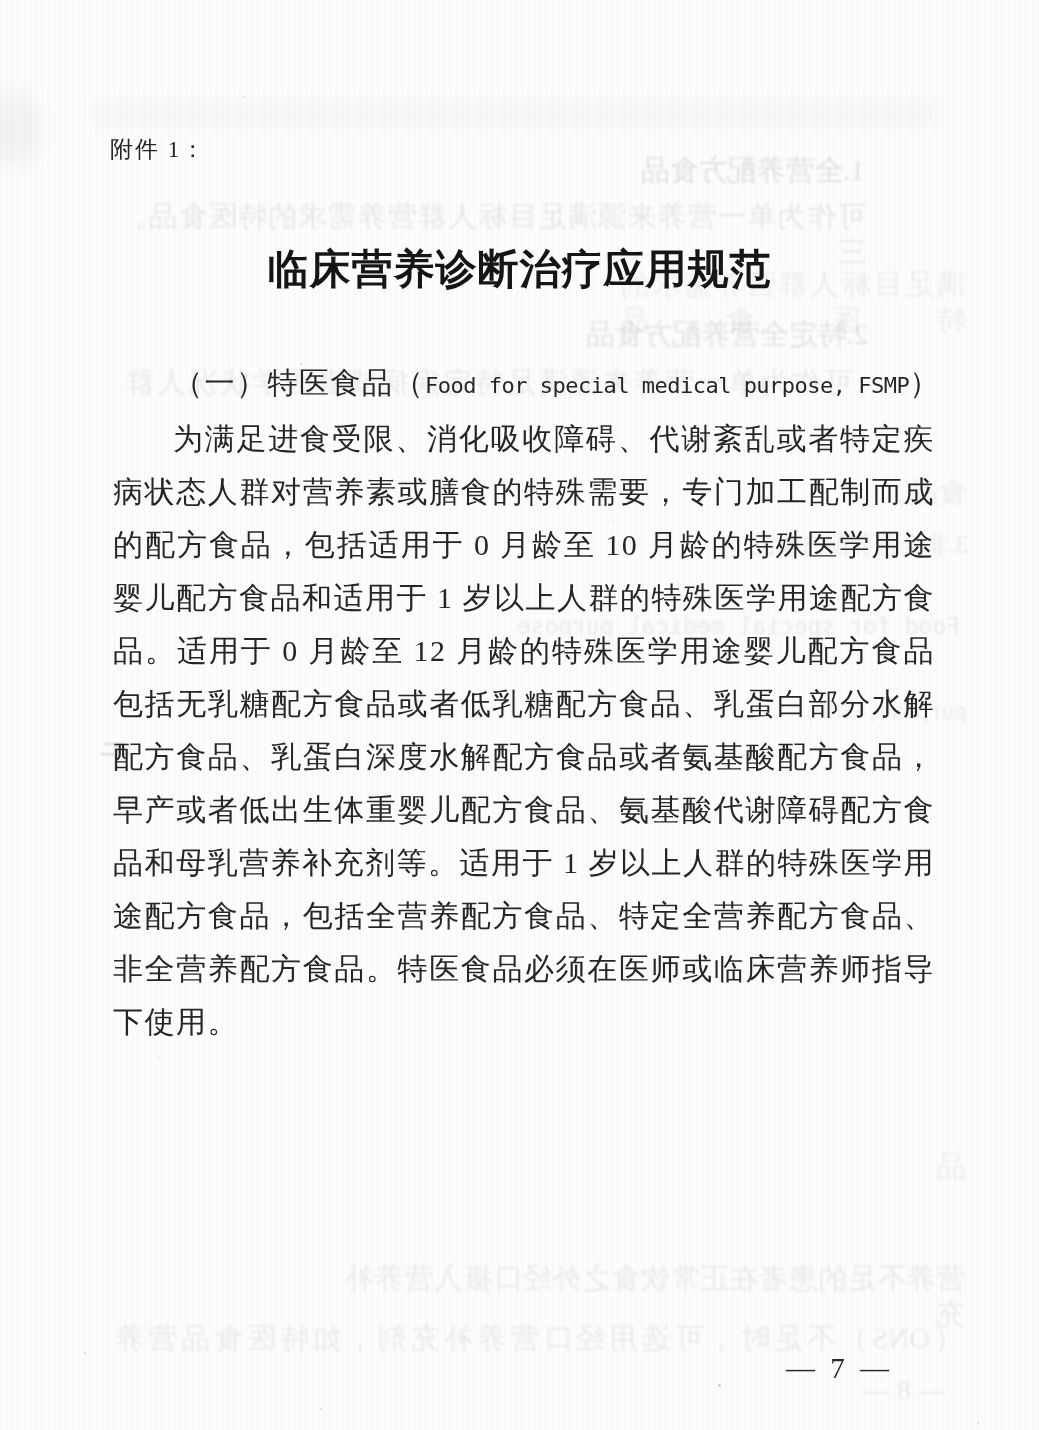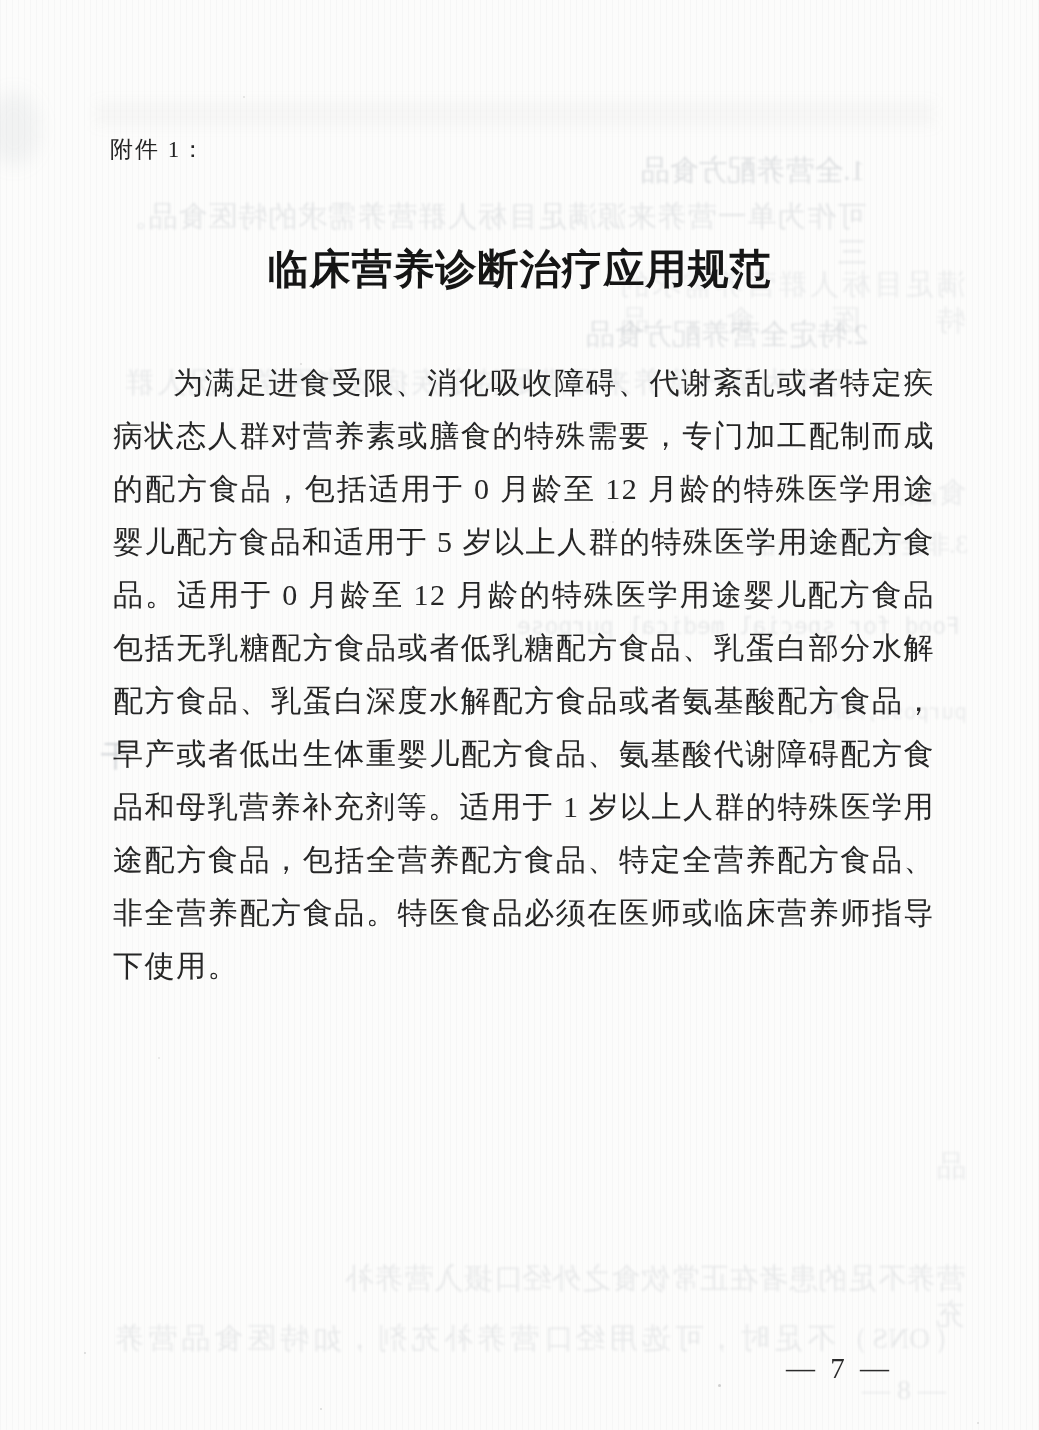--- a/index.html
+++ b/index.html
@@ -104,20 +104,21 @@
   <div class="attachment">附件 1：</div>
 
   <h1 class="doc-title">临床营养诊断治疗应用规范</h1>
 
   <div class="content">
 
 
 
 
 
+    <p class="term-line"><span>（一）特医食品（</span><span class="latin-seg">Food for special medical purpose, FSMP</span><span>）</span></p>
 
-    <p>为满足进食受限、消化吸收障碍、代谢紊乱或者特定疾病状态人群对营养素或膳食的特殊需要，专门加工配制而成的配方食品，包括适用于 0 月龄至 12 月龄的特殊医学用途婴儿配方食品和适用于 5 岁以上人群的特殊医学用途配方食品。适用于 0 月龄至 12 月龄的特殊医学用途婴儿配方食品包括无乳糖配方食品或者低乳糖配方食品、乳蛋白部分水解配方食品、乳蛋白深度水解配方食品或者氨基酸配方食品，早产或者低出生体重婴儿配方食品、氨基酸代谢障碍配方食品和母乳营养补充剂等。适用于 1 岁以上人群的特殊医学用途配方食品，包括全营养配方食品、特定全营养配方食品、非全营养配方食品。特医食品必须在医师或临床营养师指导下使用。</p>
+    <p>为满足进食受限、消化吸收障碍、代谢紊乱或者特定疾病状态人群对营养素或膳食的特殊需要，专门加工配制而成的配方食品，包括适用于 0 月龄至 10 月龄的特殊医学用途婴儿配方食品和适用于 1 岁以上人群的特殊医学用途配方食品。适用于 0 月龄至 12 月龄的特殊医学用途婴儿配方食品包括无乳糖配方食品或者低乳糖配方食品、乳蛋白部分水解配方食品、乳蛋白深度水解配方食品或者氨基酸配方食品，早产或者低出生体重婴儿配方食品、氨基酸代谢障碍配方食品和母乳营养补充剂等。适用于 1 岁以上人群的特殊医学用途配方食品，包括全营养配方食品、特定全营养配方食品、非全营养配方食品。特医食品必须在医师或临床营养师指导下使用。</p>
 
   </div>
 
   <div class="page-number">— 7 —</div>
 
 </div>
 
 </body></html>

